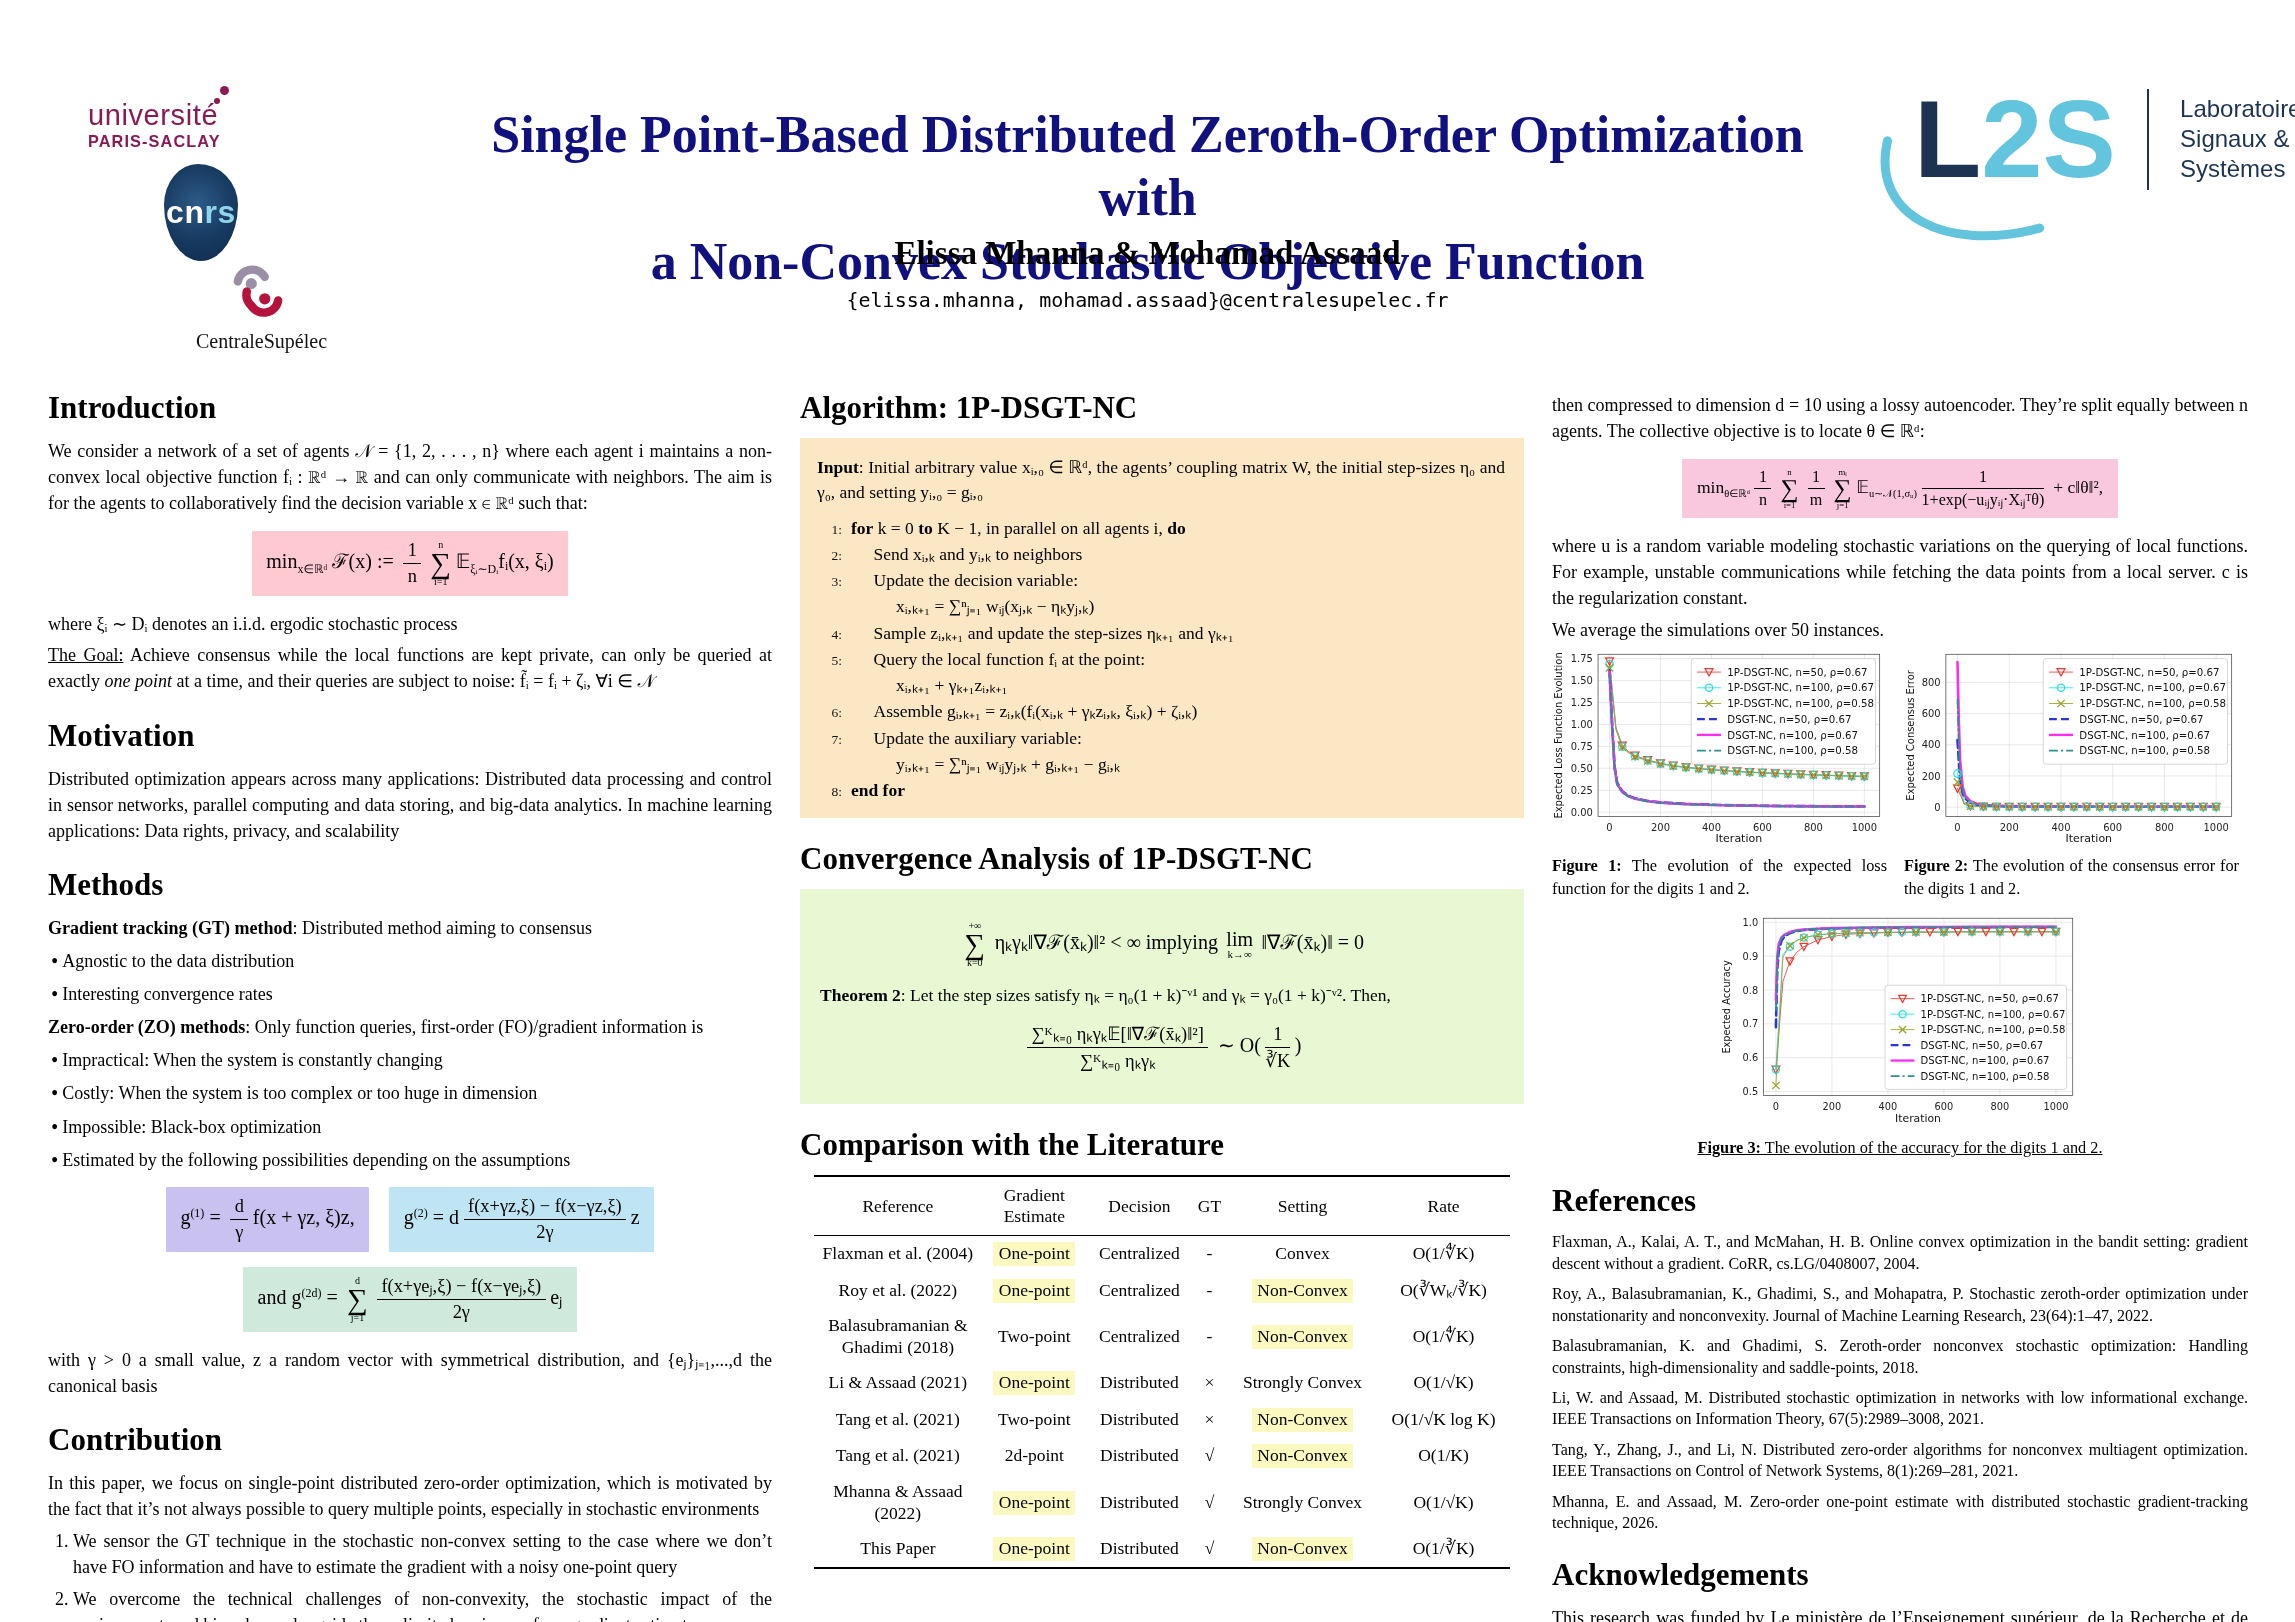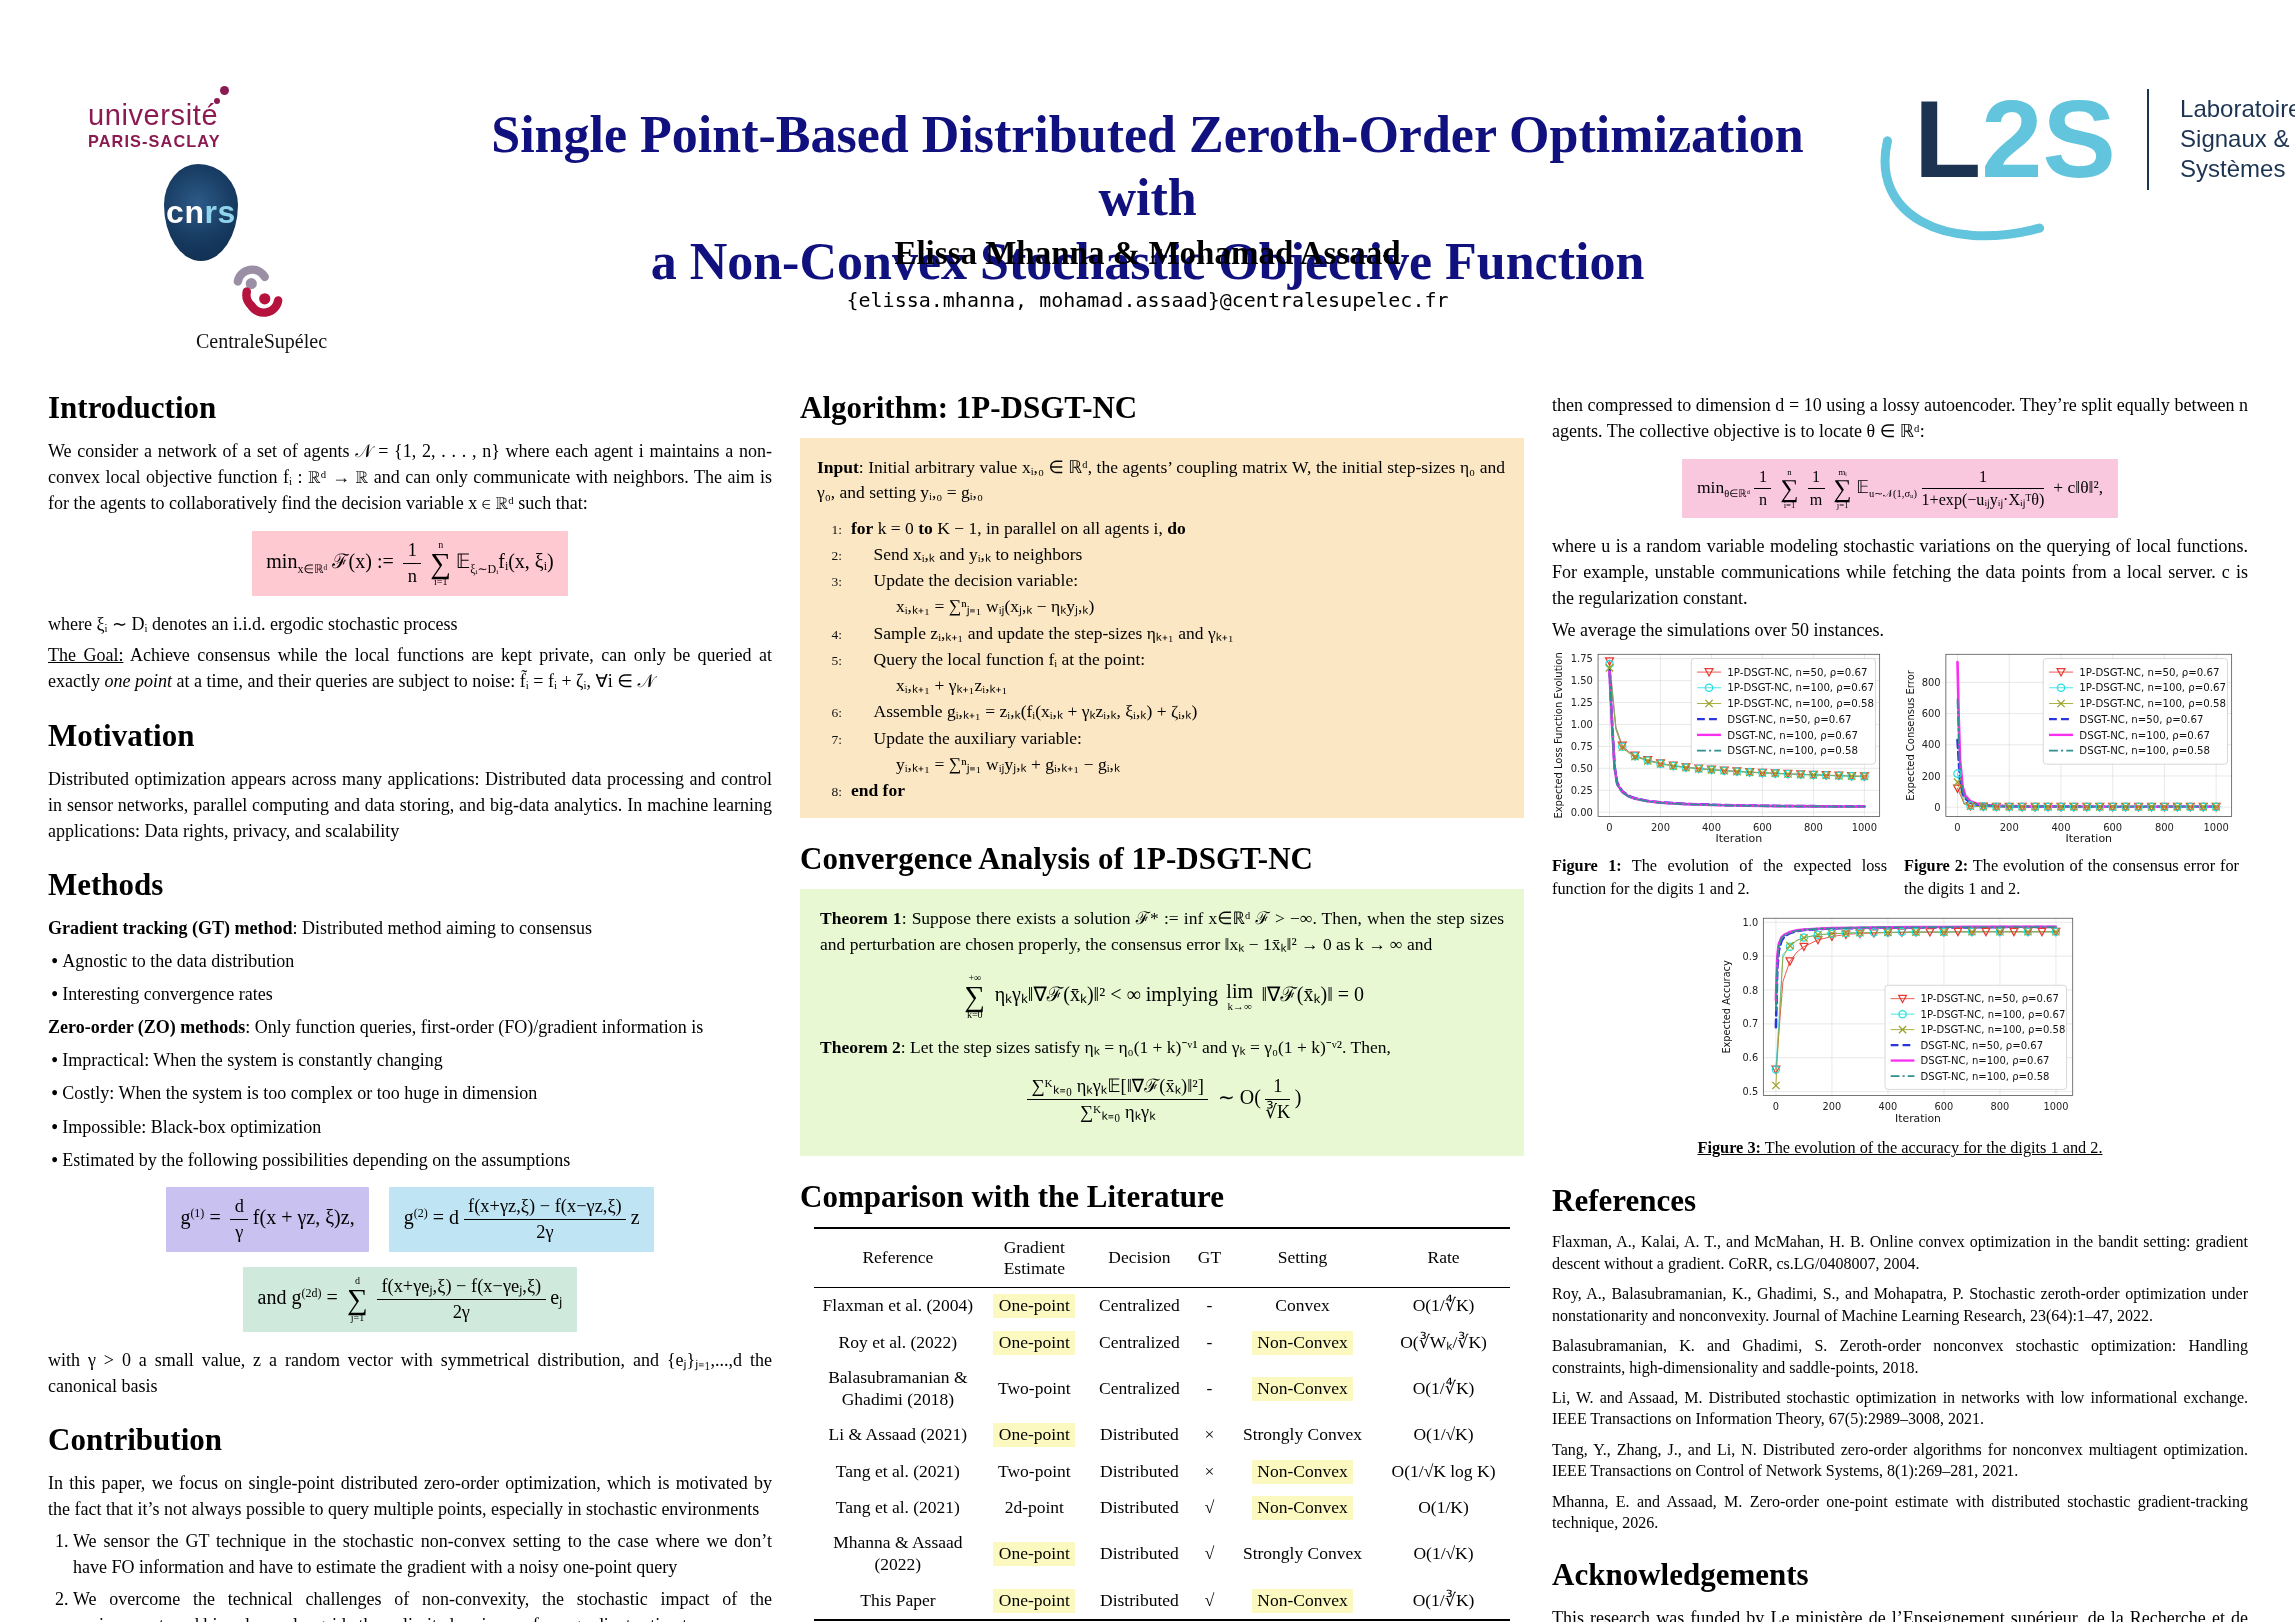--- a/index.html
+++ b/index.html
@@ -257,21 +257,20 @@
             </div>
             <div class="algline">
               <span class="algnum">8:</span>
               <span class="algtxt ind0"><b>end for</b></span>
             </div>
           </div>
       </div>
 
       <h2 class="sec">Convergence Analysis of 1P-DSGT-NC</h2>
       <div class="thmbox">
-        <p><b>Theorem 1</b><span>: Suppose there exists a solution ℱ* := inf x∈ℝᵈ ℱ &gt; −∞. Then, when the step sizes and perturbation are chosen properly, the consensus error ‖xₖ − 1x̄ₖ‖² → 0 as k → ∞ and</span></p>
         <div class="fm fm-center"><span class="bop">
               <span class="bt">+∞</span>
               <span class="bs">∑</span>
               <span class="bb">k=0</span>
             </span><span> ηₖγₖ‖∇ℱ(x̄ₖ)‖² &lt; ∞   implying   </span><span class="limop">
               <span>lim</span>
               <span class="lb">k→∞</span>
             </span><span> ‖∇ℱ(x̄ₖ)‖ = 0</span></div>
         <p><b>Theorem 2</b><span>: Let the step sizes satisfy ηₖ = η₀(1 + k)⁻ᵛ¹ and γₖ = γ₀(1 + k)⁻ᵛ². Then,</span></p>
         <div class="fm fm-center"><span class="frac"><span class="fn">∑ᴷₖ₌₀ ηₖγₖ𝔼[‖∇ℱ(x̄ₖ)‖²]</span><span class="fd">∑ᴷₖ₌₀ ηₖγₖ</span></span><span> ∼ O(</span><span class="frac"><span class="fn">1</span><span class="fd">∛K</span></span><span>)</span></div>

